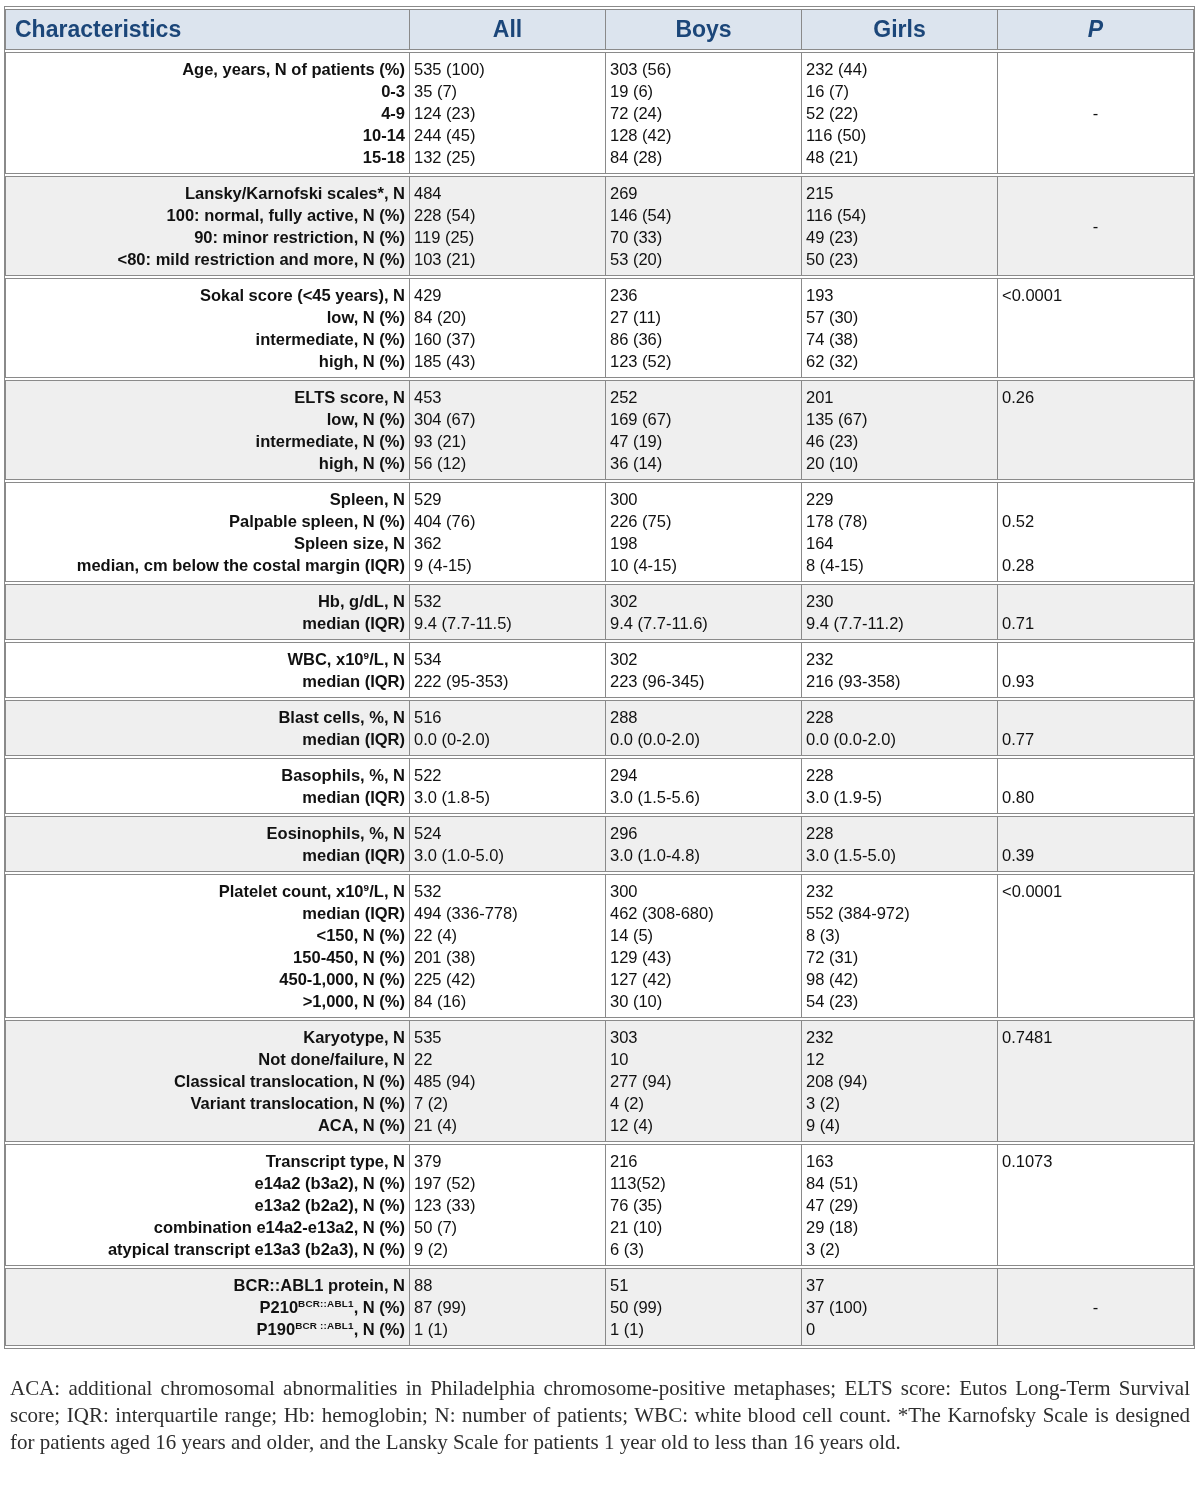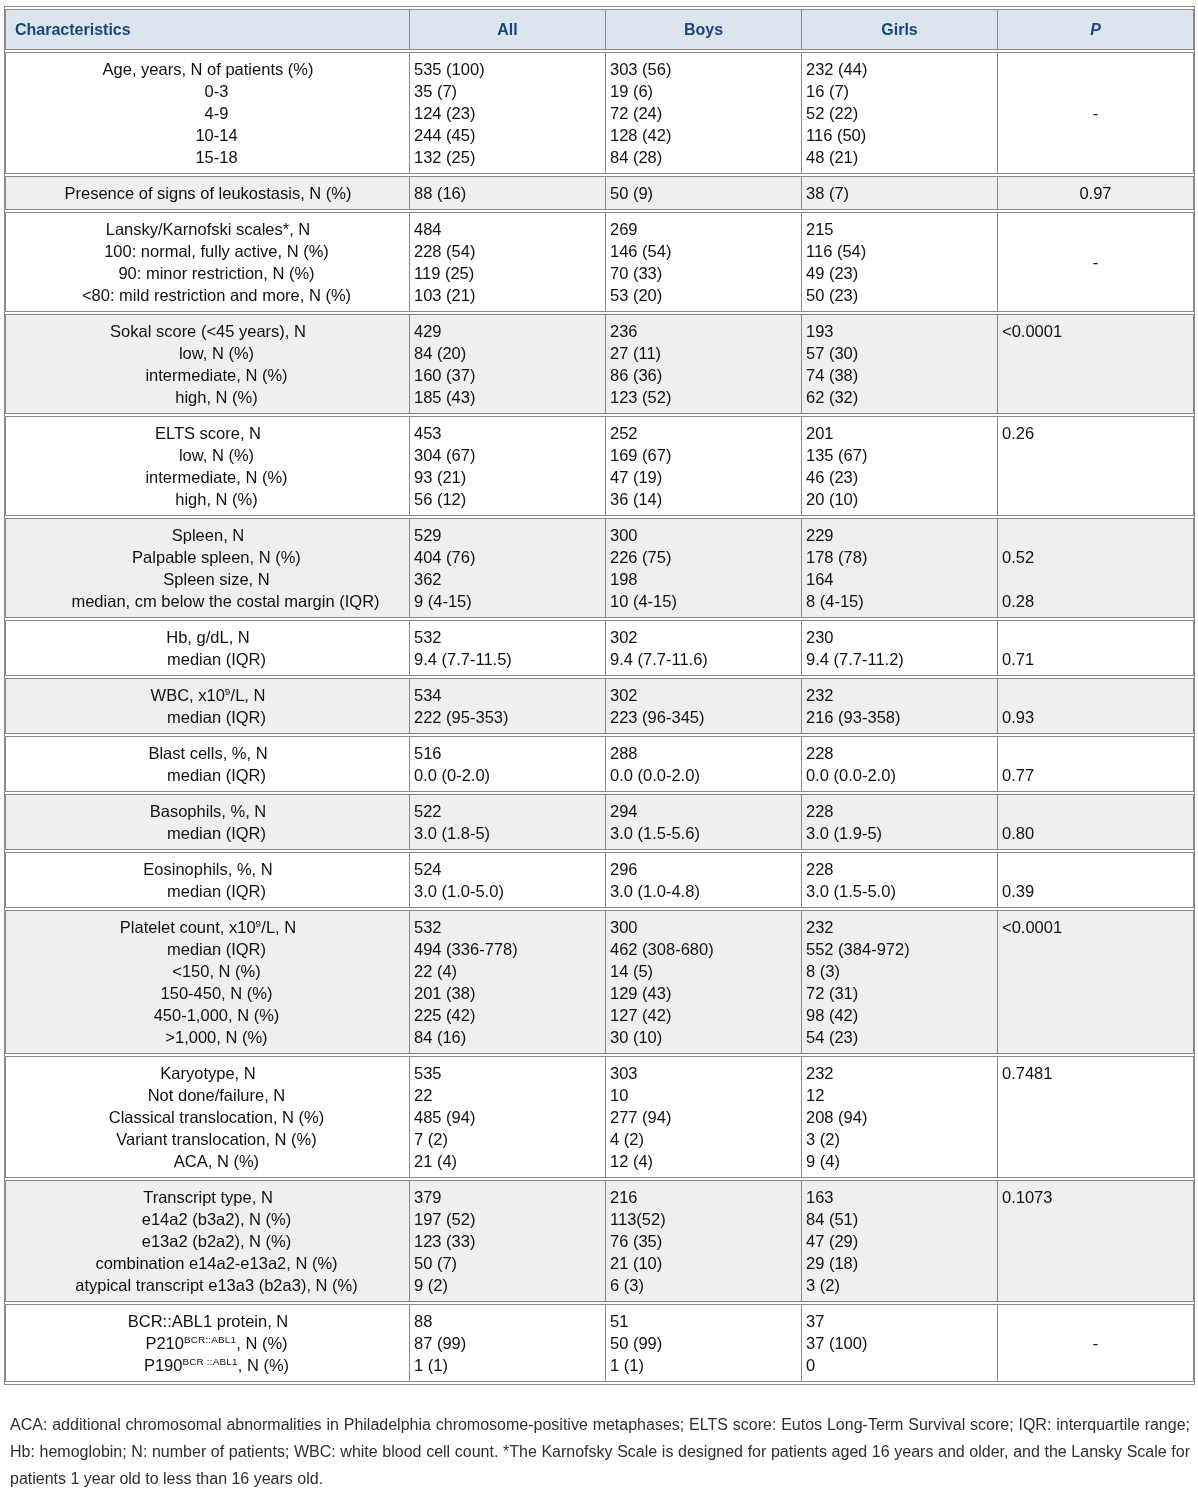--- a/index.html
+++ b/index.html
@@ -26,51 +26,52 @@
     border: 1px solid var(--border);
     border-right: none;
     overflow: hidden;
   }
   th:last-child, td:last-child { border-right: 1px solid var(--border); }
 
   thead th {
     background: var(--header-bg);
     color: var(--header-text);
     font-weight: bold;
-    font-size: 16px;
+    font-size: 23px;
     padding: 8px 6px;
     text-align: center;
     line-height: 23px;
   }
   thead th.char-col { text-align: left; padding-left: 9px; }
   thead th.p-col { font-style: italic; }
 
   td {
     vertical-align: top;
     padding: 5px 4px;
     font-size: 16.5px;
     background: transparent;
   }
   tbody tr:nth-child(even) td { background: var(--row-alt); }
 
   .line { min-height: 22px; line-height: 22px; white-space: nowrap; }
-  .label-cell { text-align: center; padding-left: 5px; }
+  .label-cell { text-align: right; padding-left: 5px; font-weight: bold; }
   .label-cell .indent-1 { padding-left: 17px; }
   .label-cell .indent-2 { padding-left: 35px; }
   .value-cell { text-align: left; }
   td.p-center { vertical-align: middle; text-align: center; }
 
   sup { font-size: 60%; line-height: 0; vertical-align: super; letter-spacing: 0.2px; }
 
   .footnote {
     margin: 26px 3px 0 6px;
-    font-size: 16px;
+    font-size: 21px;
     line-height: 27px;
     text-align: justify;
     color: var(--footnote);
+    font-family: Liberation Serif, serif;
   }
 </style>
 </head>
 <body>
 
 <div class="page">
   <table class="char-table">
     <colgroup>
       <col style="width:404px">
       <col style="width:196px">
@@ -116,37 +117,20 @@
             <div class="line">52 (22)</div>
             <div class="line">116 (50)</div>
             <div class="line">48 (21)</div>
           </td>
           <td class="value-cell p-center">
             <div class="line">-</div>
           </td>
         </tr>
         <tr>
           <td class="label-cell">
-            <div class="line indent-0">Presence of signs of leukostasis, N (%)</div>
-          </td>
-          <td class="value-cell">
-            <div class="line">88 (16)</div>
-          </td>
-          <td class="value-cell">
-            <div class="line">50 (9)</div>
-          </td>
-          <td class="value-cell">
-            <div class="line">38 (7)</div>
-          </td>
-          <td class="value-cell p-center">
-            <div class="line">0.97</div>
-          </td>
-        </tr>
-        <tr>
-          <td class="label-cell">
             <div class="line indent-0">Lansky/Karnofski scales*, N</div>
             <div class="line indent-1">100: normal, fully active, N (%)</div>
             <div class="line indent-1">90: minor restriction,  N (%)</div>
             <div class="line indent-1">&lt;80: mild restriction and more, N (%)</div>
           </td>
           <td class="value-cell">
             <div class="line">484</div>
             <div class="line">228 (54)</div>
             <div class="line">119 (25)</div>
             <div class="line">103 (21)</div>

